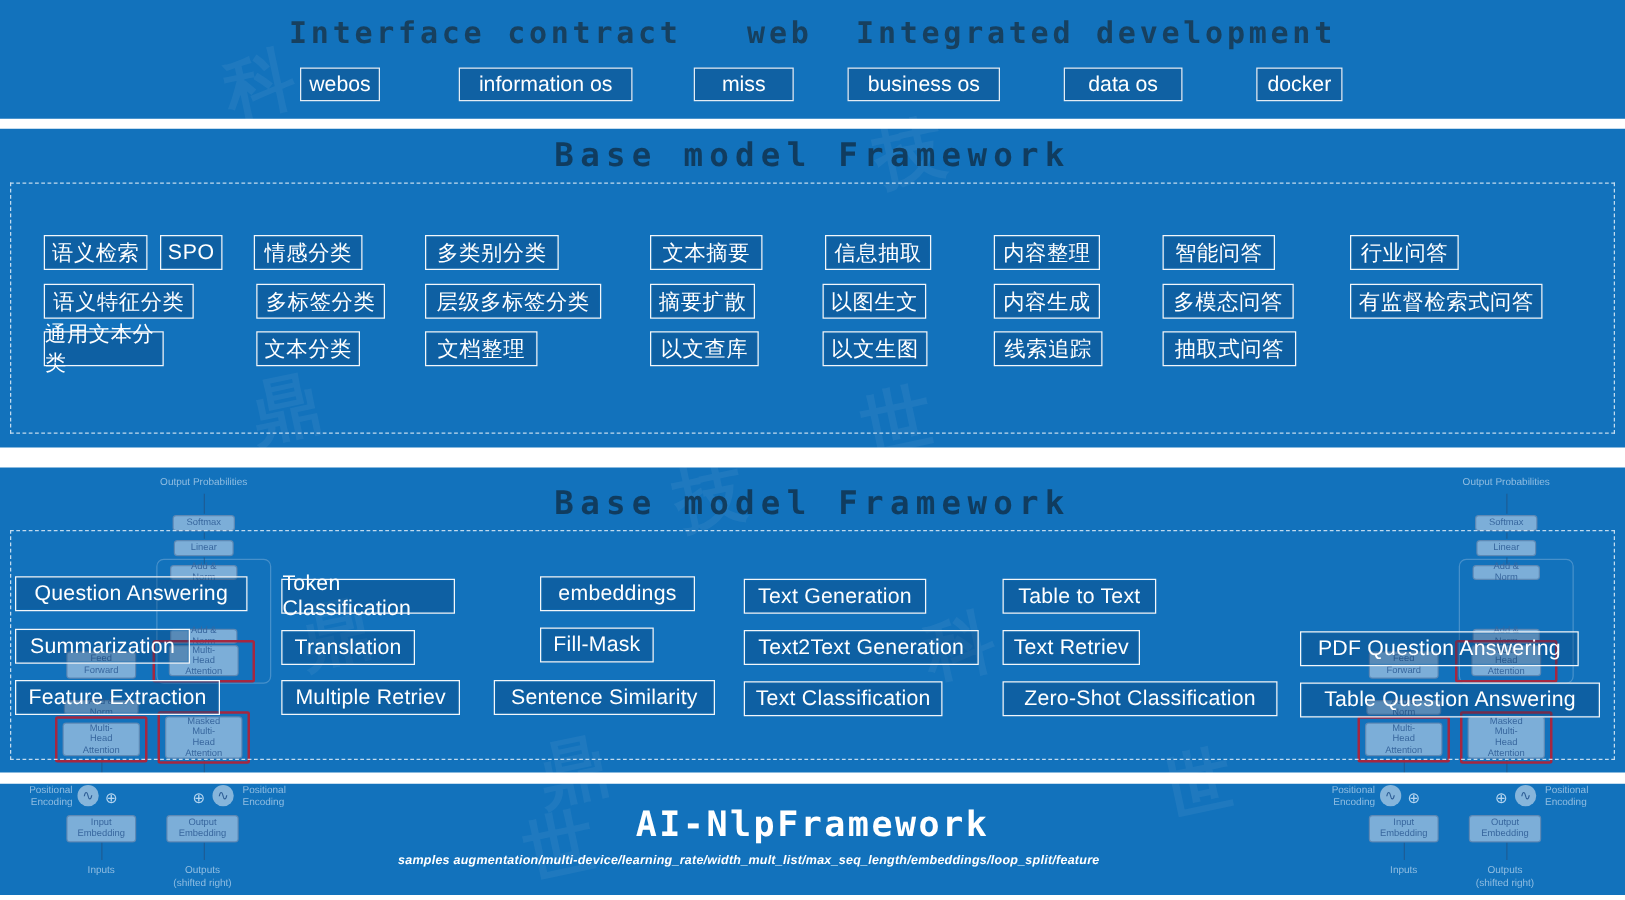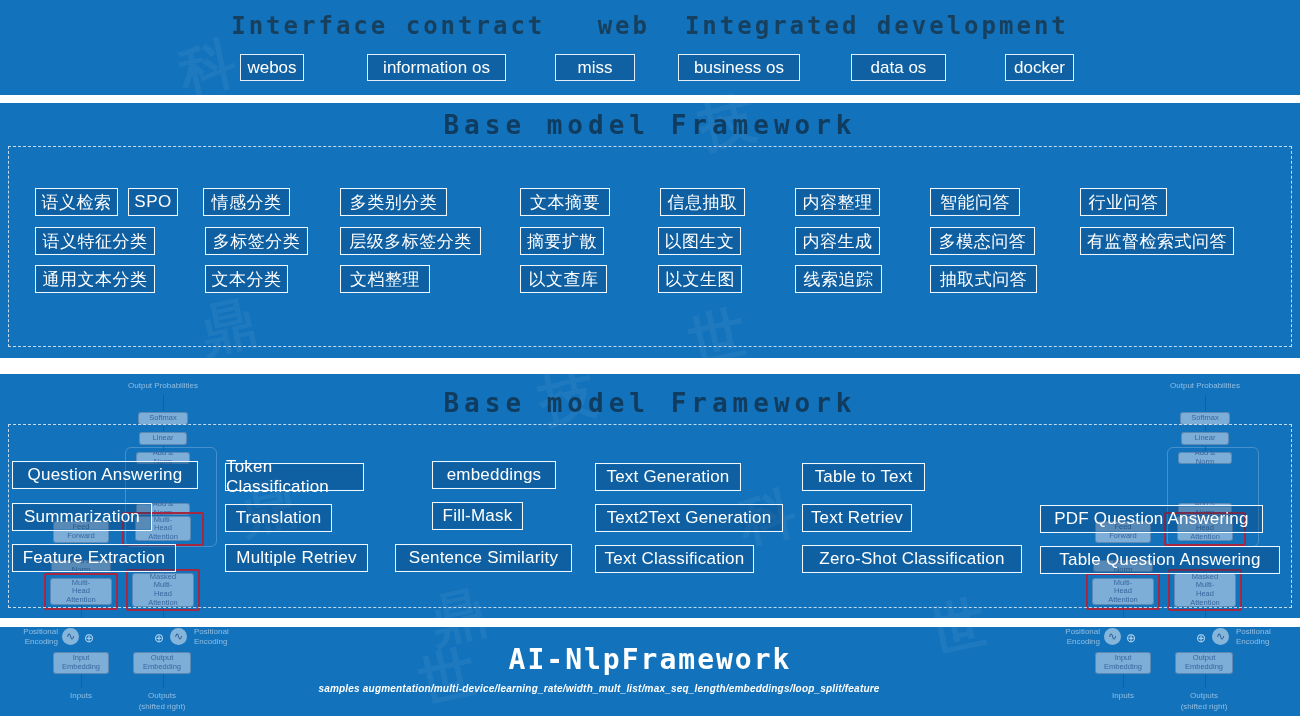--- a/index.html
+++ b/index.html
@@ -165,21 +165,21 @@
 
   <div class="chip cn" style="left:35px;top:227px;width:120px">语义特征分类</div>
   <div class="chip cn" style="left:205px;top:227px;width:103px">多标签分类</div>
   <div class="chip cn" style="left:340px;top:227px;width:141px">层级多标签分类</div>
   <div class="chip cn" style="left:520px;top:227px;width:84px">摘要扩散</div>
   <div class="chip cn" style="left:658px;top:227px;width:83px">以图生文</div>
   <div class="chip cn" style="left:795px;top:227px;width:85px">内容生成</div>
   <div class="chip cn" style="left:930px;top:227px;width:105px">多模态问答</div>
   <div class="chip cn" style="left:1080px;top:227px;width:154px">有监督检索式问答</div>
 
-  <div class="chip cn" style="left:35px;top:265px;width:120px">通用文本分类</div>
+  <div class="chip cn" style="left:35px;top:265px;width:96px">通用文本分类</div>
   <div class="chip cn" style="left:205px;top:265px;width:83px">文本分类</div>
   <div class="chip cn" style="left:340px;top:265px;width:90px">文档整理</div>
   <div class="chip cn" style="left:520px;top:265px;width:87px">以文查库</div>
   <div class="chip cn" style="left:658px;top:265px;width:84px">以文生图</div>
   <div class="chip cn" style="left:795px;top:265px;width:87px">线索追踪</div>
   <div class="chip cn" style="left:930px;top:265px;width:107px">抽取式问答</div>
 
   <div class="sec-title pixel" style="top:388px">Base model Framework</div>
   <div class="dashed-panel" style="top:424px;height:184px"></div>
 

